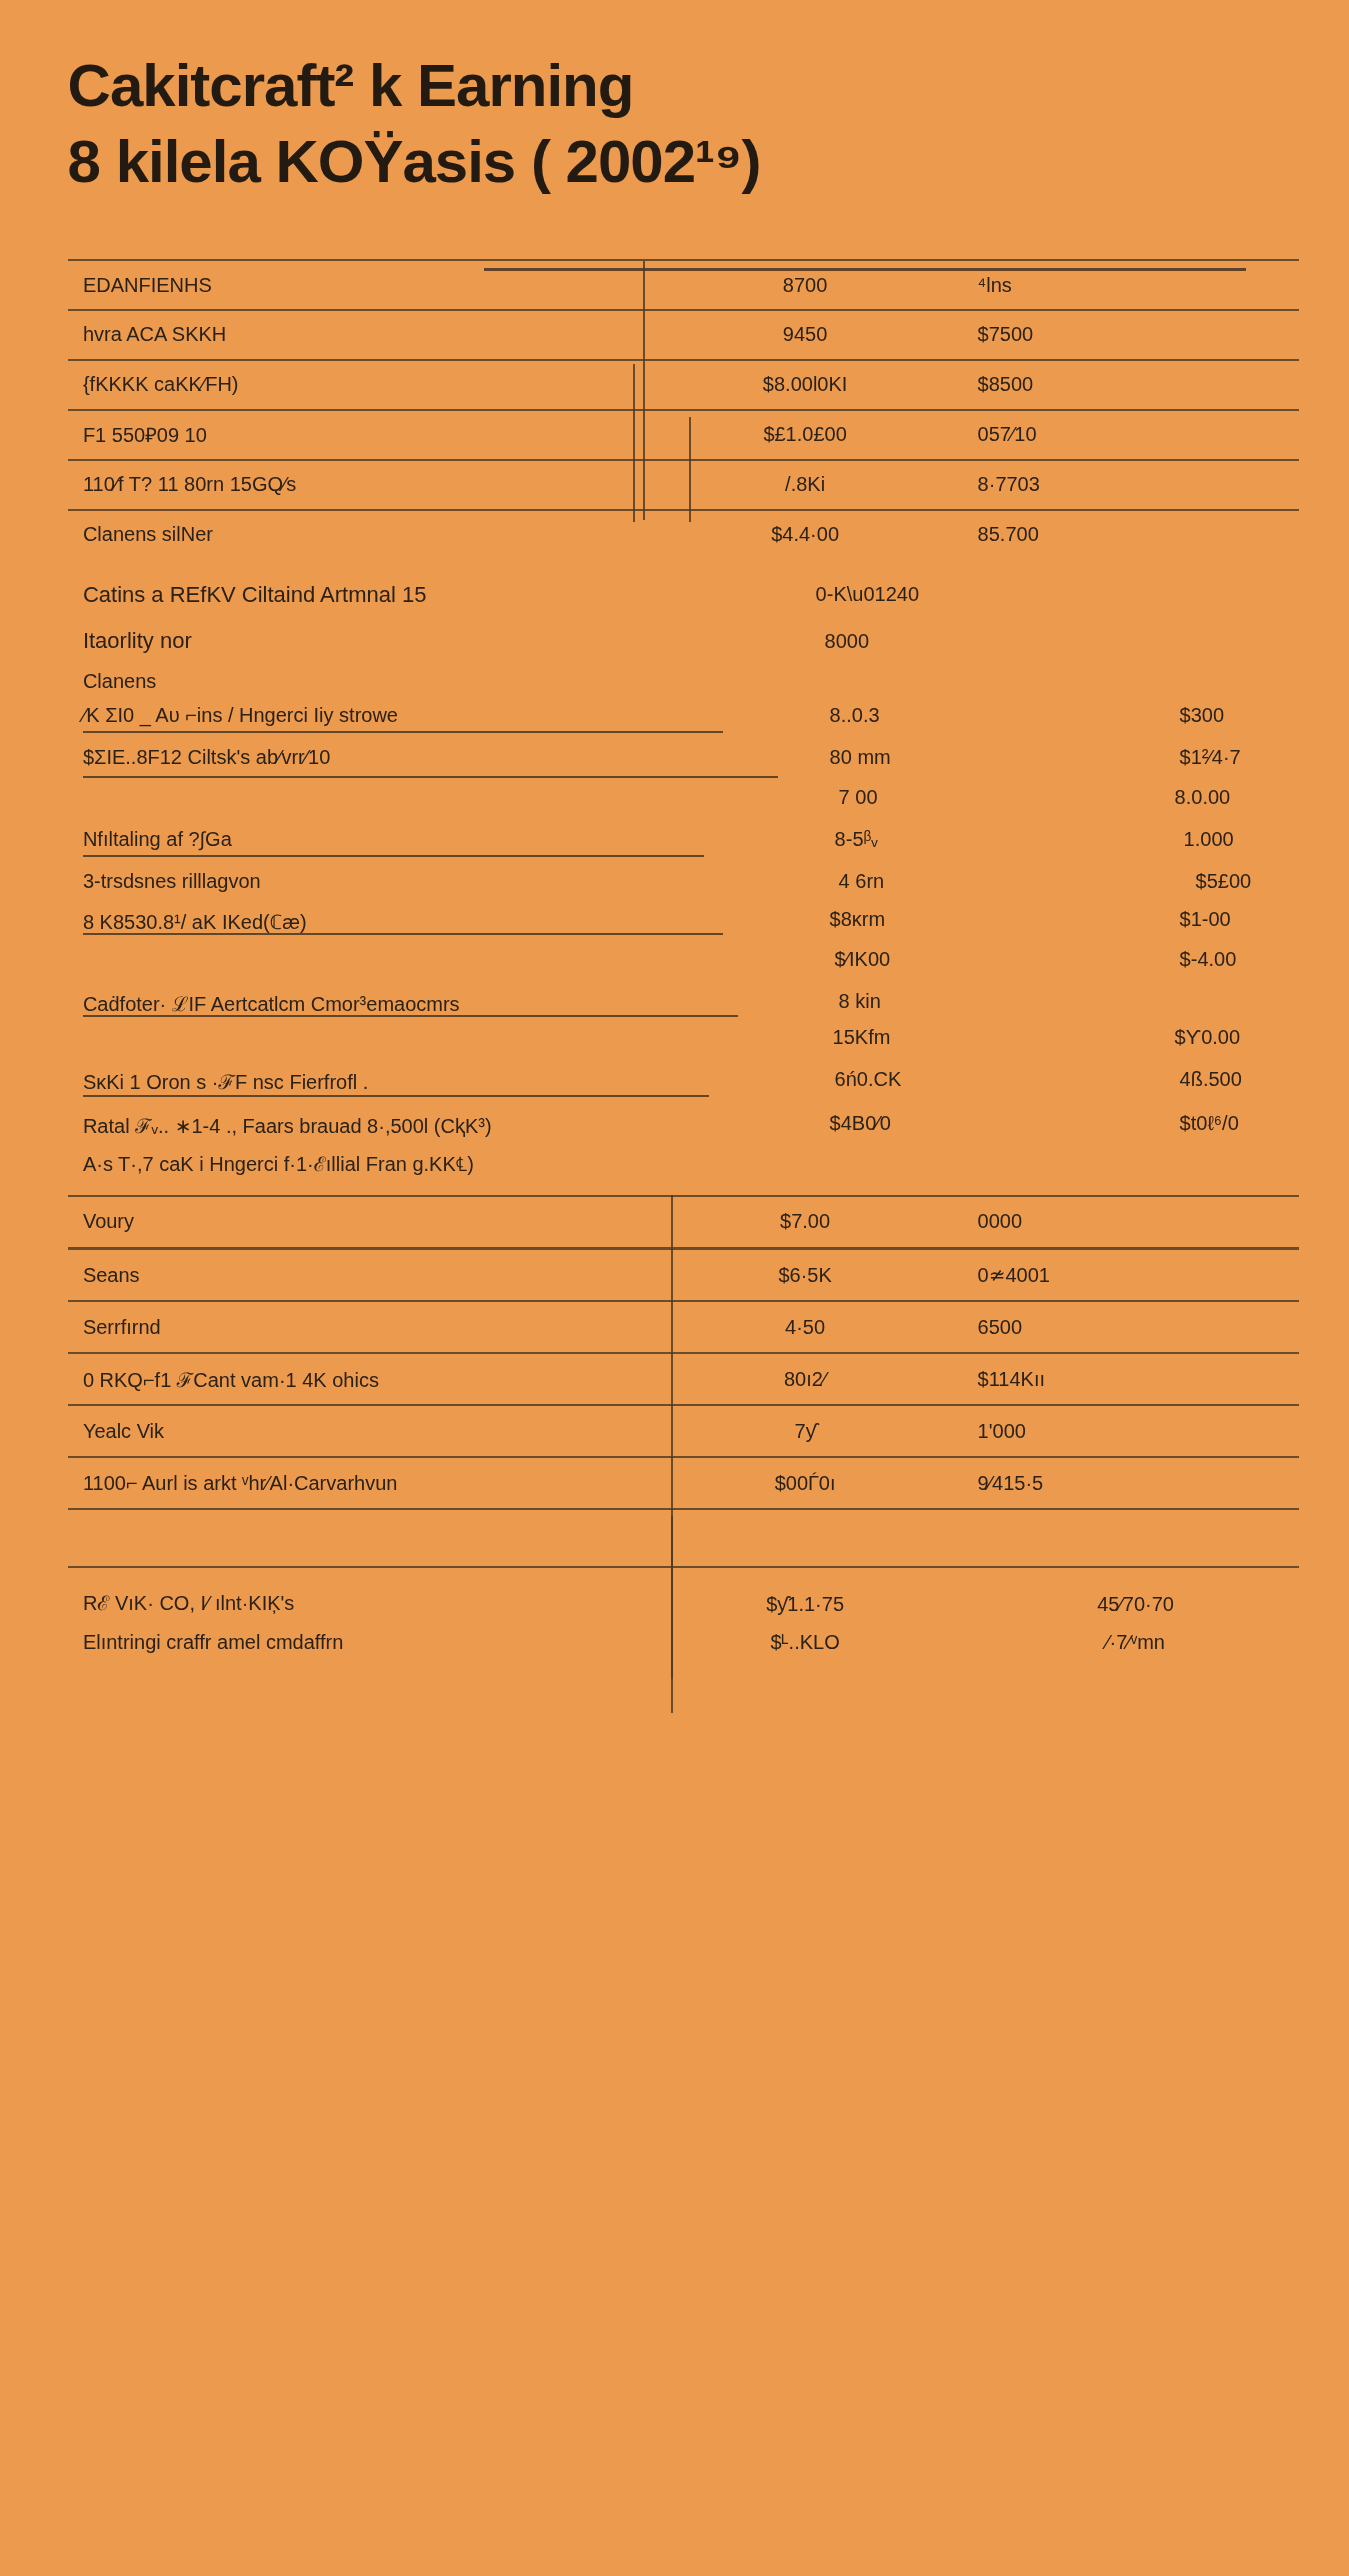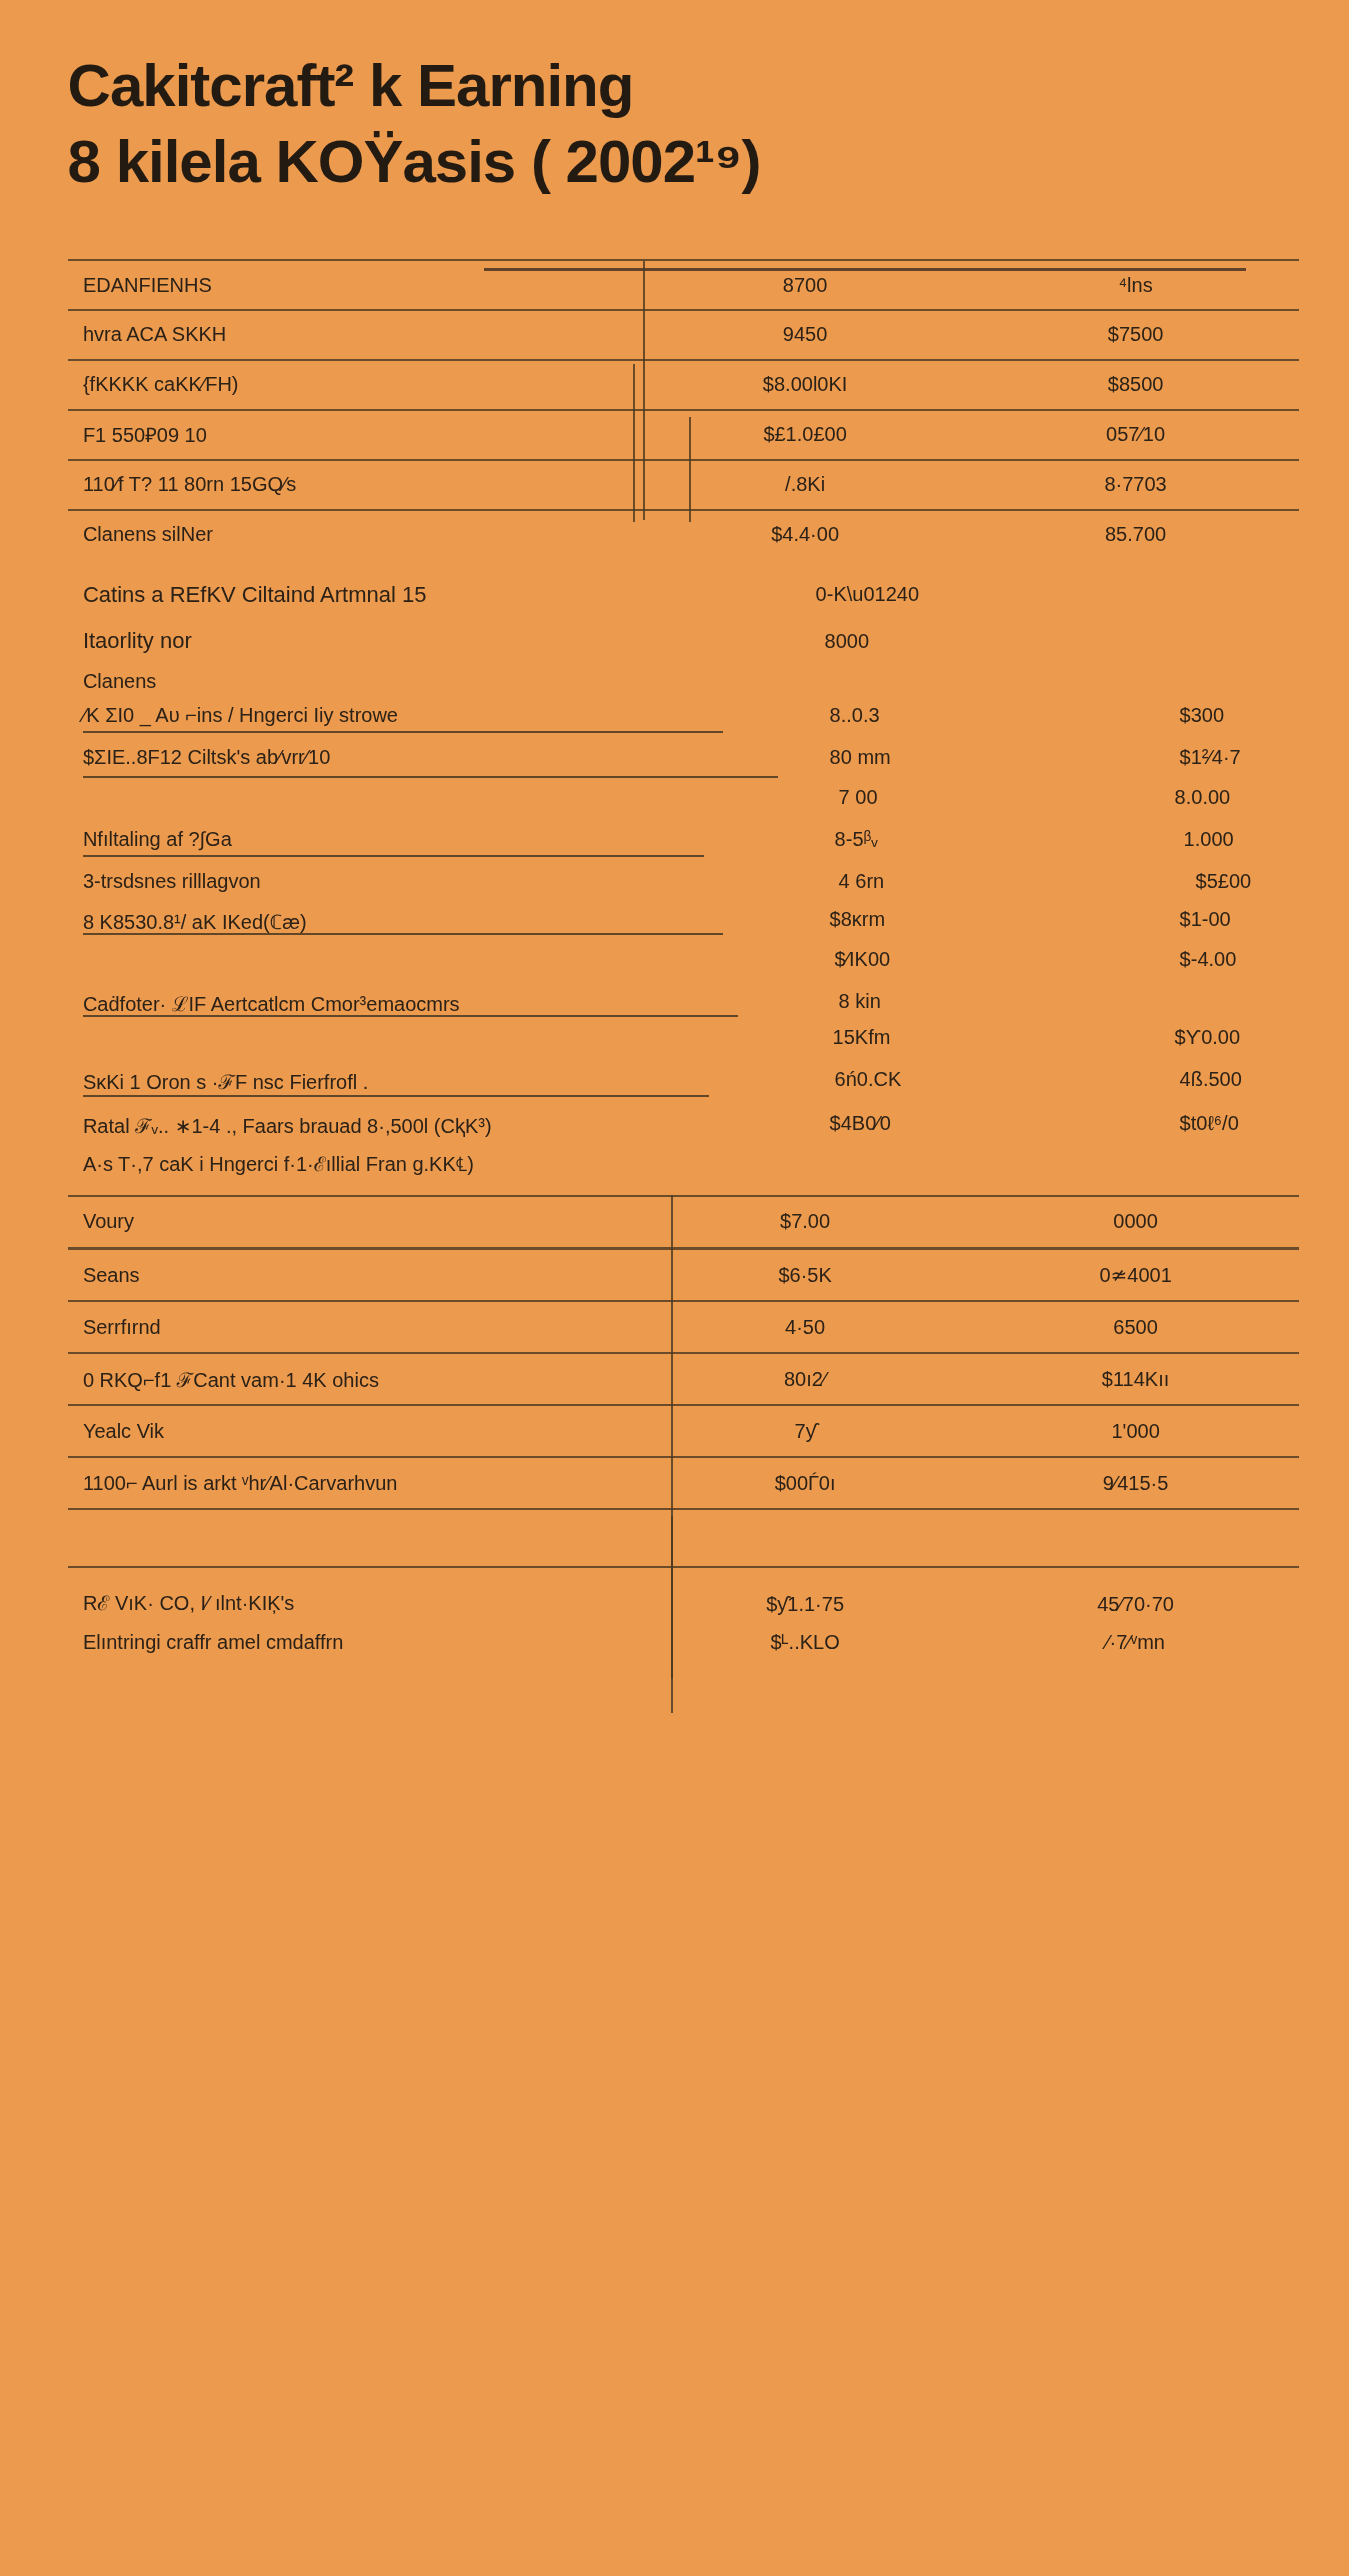--- a/index.html
+++ b/index.html
@@ -64,21 +64,21 @@
   #sec1 { position: relative; margin-top: 58px; }
   #sec1 .row {
     display: flex;
     align-items: center;
     height: 48px;
     margin-left: 9.6px;
     width: 1231px;
   }
   #sec1 .lbl  { width: 565px; font-size: 20px; padding-left: 15.3px; }
   #sec1 .mid  { width: 345px; text-align: center; font-size: 20px; }
-  #sec1 .rgt  { width: 316px; text-align: center; font-size: 20px; }
+  #sec1 .rgt  { width: 316px; text-align: left; font-size: 20px; }
 
   
   #sec2 { position: relative; margin-top: 9.6px; margin-left: 9.6px; width: 1231px; }
   #sec2 .frow { position: relative; height: 44px; }
   #sec2 .ftxt { position: absolute; font-size: 20px; white-space: nowrap; }
   #sec2 .fhead { font-size: 22px; }
   #sec2 .fline {
     position: absolute;
     height: 1.9px;
     background: #4a3722;
@@ -88,21 +88,21 @@
   #sec3 { position: relative; margin-top: 7.7px; }
   #sec3 .row {
     display: flex;
     align-items: center;
     height: 50px;
     margin-left: 9.6px;
     width: 1231px;
   }
   #sec3 .lbl { width: 565px; font-size: 20px; padding-left: 15.3px; }
   #sec3 .mid { width: 345px; text-align: center; font-size: 20px; }
-  #sec3 .rgt { width: 316px; text-align: center; font-size: 20px; }
+  #sec3 .rgt { width: 316px; text-align: left; font-size: 20px; }
   
   #sec4 { position: relative; margin-top: 5.8px; }
   #sec4 .row {
     display: flex;
     align-items: flex-end;
     height: 42px;
     margin-left: 9.6px;
     width: 1231px;
   }
   #sec4 .lbl { width: 565px; font-size: 20px; padding-left: 15.3px; }

